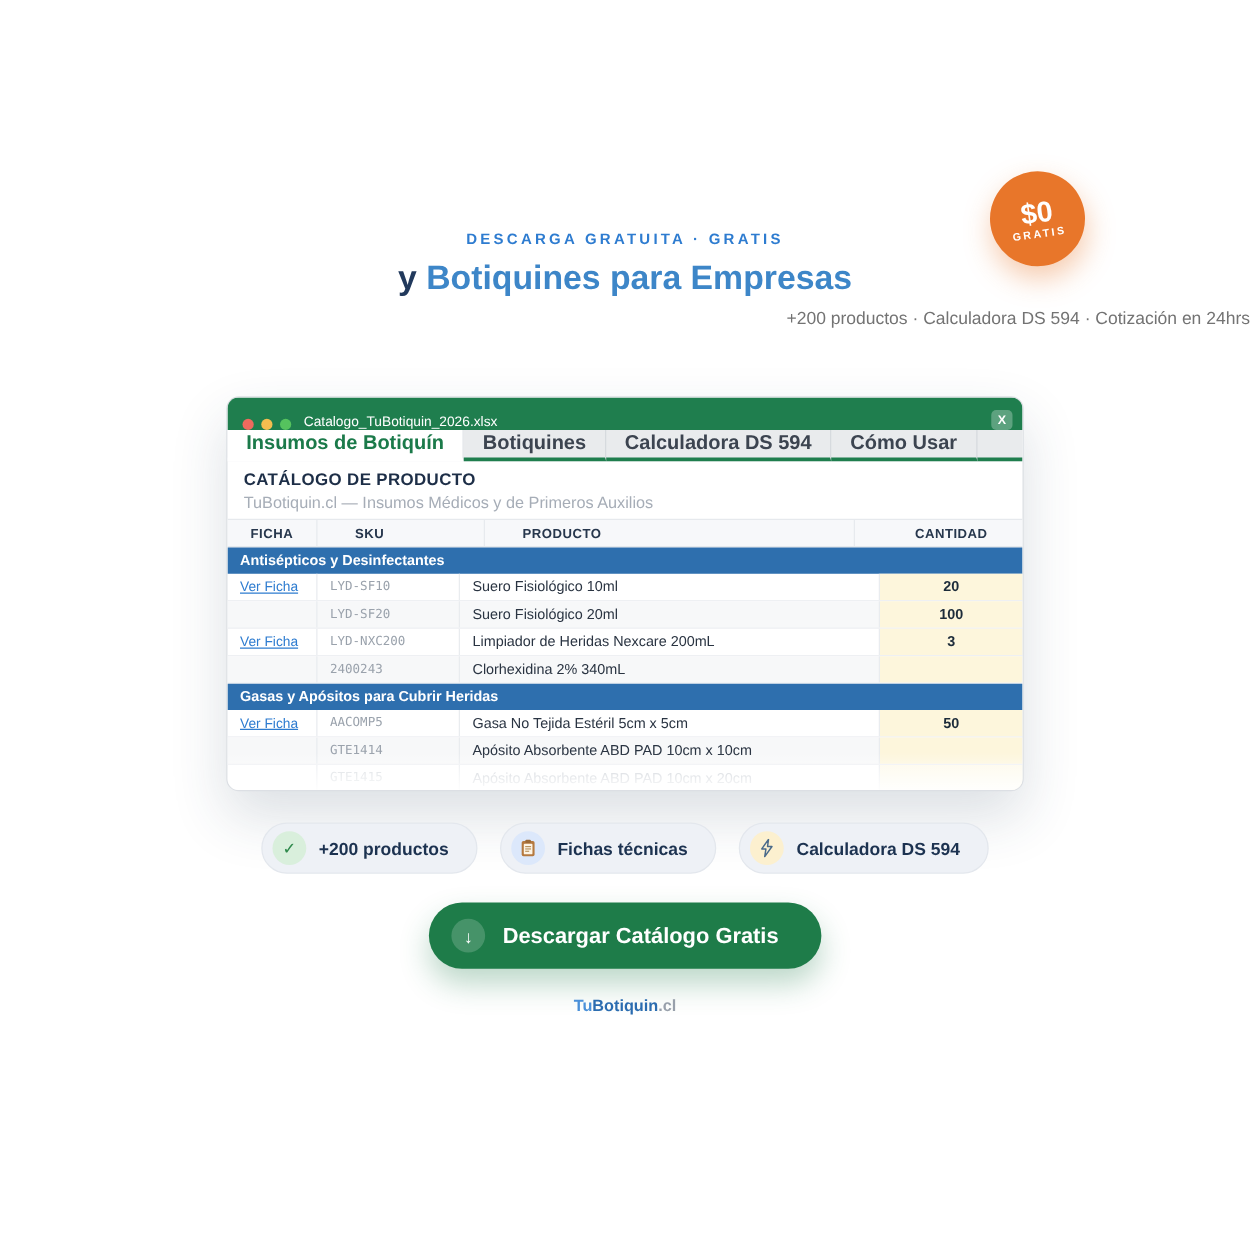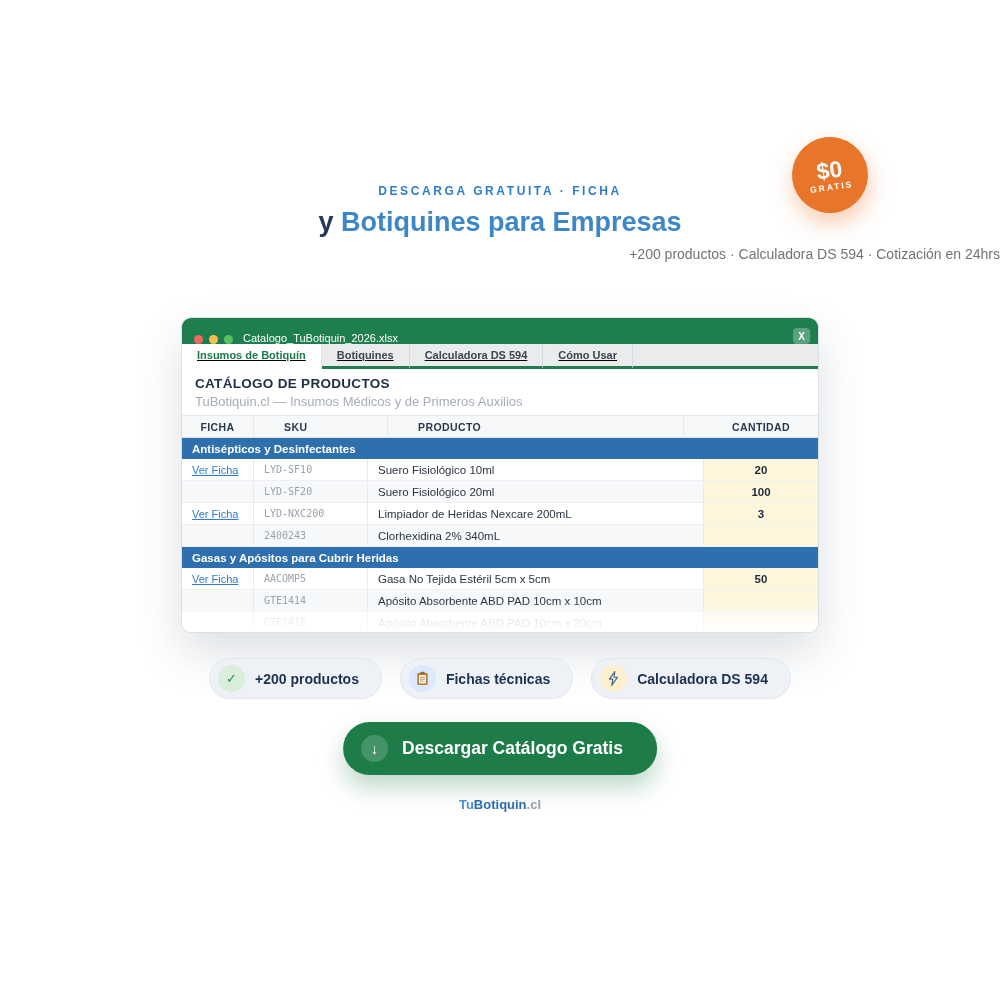--- a/index.html
+++ b/index.html
@@ -26,21 +26,21 @@
     overflow:hidden;background:#fff;border:1px solid #dcdfe4;
     box-shadow:0 20px 45px rgba(40,60,90,.16);}
   .titlebar{height:26px;background:#1f7e4e;display:flex;align-items:flex-end;padding:0 8px;}
   .dots{display:flex;gap:6px;margin:0 10px 0 4px;}
   .dot{width:9px;height:9px;border-radius:50%;}
   .dot.r{background:#ee6a5e;} .dot.y{background:#f5bd4f;} .dot.g{background:#55c35e;}
   .win-title{color:#fff;font-size:11px;flex:1;}
   .close-btn{width:17px;height:16px;border-radius:4px;background:rgba(255,255,255,.28);
     color:#fff;font-size:10px;font-weight:bold;display:flex;align-items:center;
     justify-content:center;cursor:pointer;}
-  .tabbar{height:25px;display:flex;background:#e9ebed;font-size:11px;font-weight:bold;text-decoration:underline;}
+  .tabbar{height:25px;display:flex;background:#e9ebed;font-size:16px;font-weight:bold;}
   .tab{padding:0 15px;display:flex;align-items:center;color:#3c4450;
     border-right:1px solid #d6dade;border-bottom:3px solid #1f7e4e;cursor:pointer;}
   .tab.active{background:#fff;color:#1b7a4a;border-bottom:3px solid #ffffff;
     border-right:1px solid #e0e3e7;}
   .tab-fill{flex:1;border-bottom:3px solid #1f7e4e;}
   .sheethead{height:47px;padding:7px 13px 0 13px;border-bottom:1px solid #e6e9ed;}
   .sheethead .h{font-size:13.5px;font-weight:bold;color:#1d2e47;letter-spacing:.3px;}
   .sheethead .s{font-size:13px;color:#a6adb7;margin-top:3px;}
 
   
@@ -92,21 +92,21 @@
 </style>
 </head>
 <body>
 
 <div class="badge">
   <div class="price">$0</div>
   <div class="sub">GRATIS</div>
 </div>
 
 <div class="hero">
-  <div class="eyebrow">DESCARGA GRATUITA · FICHA</div>
+  <div class="eyebrow">DESCARGA GRATUITA · GRATIS</div>
   <div class="h1">
     <div><span>y </span><span class="hl">Botiquines para Empresas</span></div>
   </div>
   <div class="hero-sub">+200 productos · Calculadora DS 594 · Cotización en 24hrs</div>
 </div>
 
 <div class="win">
   <div class="titlebar">
     <div class="dots">
       <div class="dot r"></div>
@@ -119,21 +119,21 @@
 
   <div class="tabbar">
       <div class="tab active">Insumos de Botiquín</div>
       <div class="tab">Botiquines</div>
       <div class="tab">Calculadora DS 594</div>
       <div class="tab">Cómo Usar</div>
       <div class="tab-fill"></div>
     </div>
 
   <div class="sheethead">
-    <div class="h">CATÁLOGO DE PRODUCTOS</div>
+    <div class="h">CATÁLOGO DE PRODUCTO</div>
     <div class="s">TuBotiquin.cl — Insumos Médicos y de Primeros Auxilios</div>
   </div>
 
   <div class="grid-row thead">
     <div class="th-ficha">FICHA</div>
     <div class="th-sku">SKU</div>
     <div class="th-producto">PRODUCTO</div>
     <div>CANTIDAD</div>
   </div>
 

